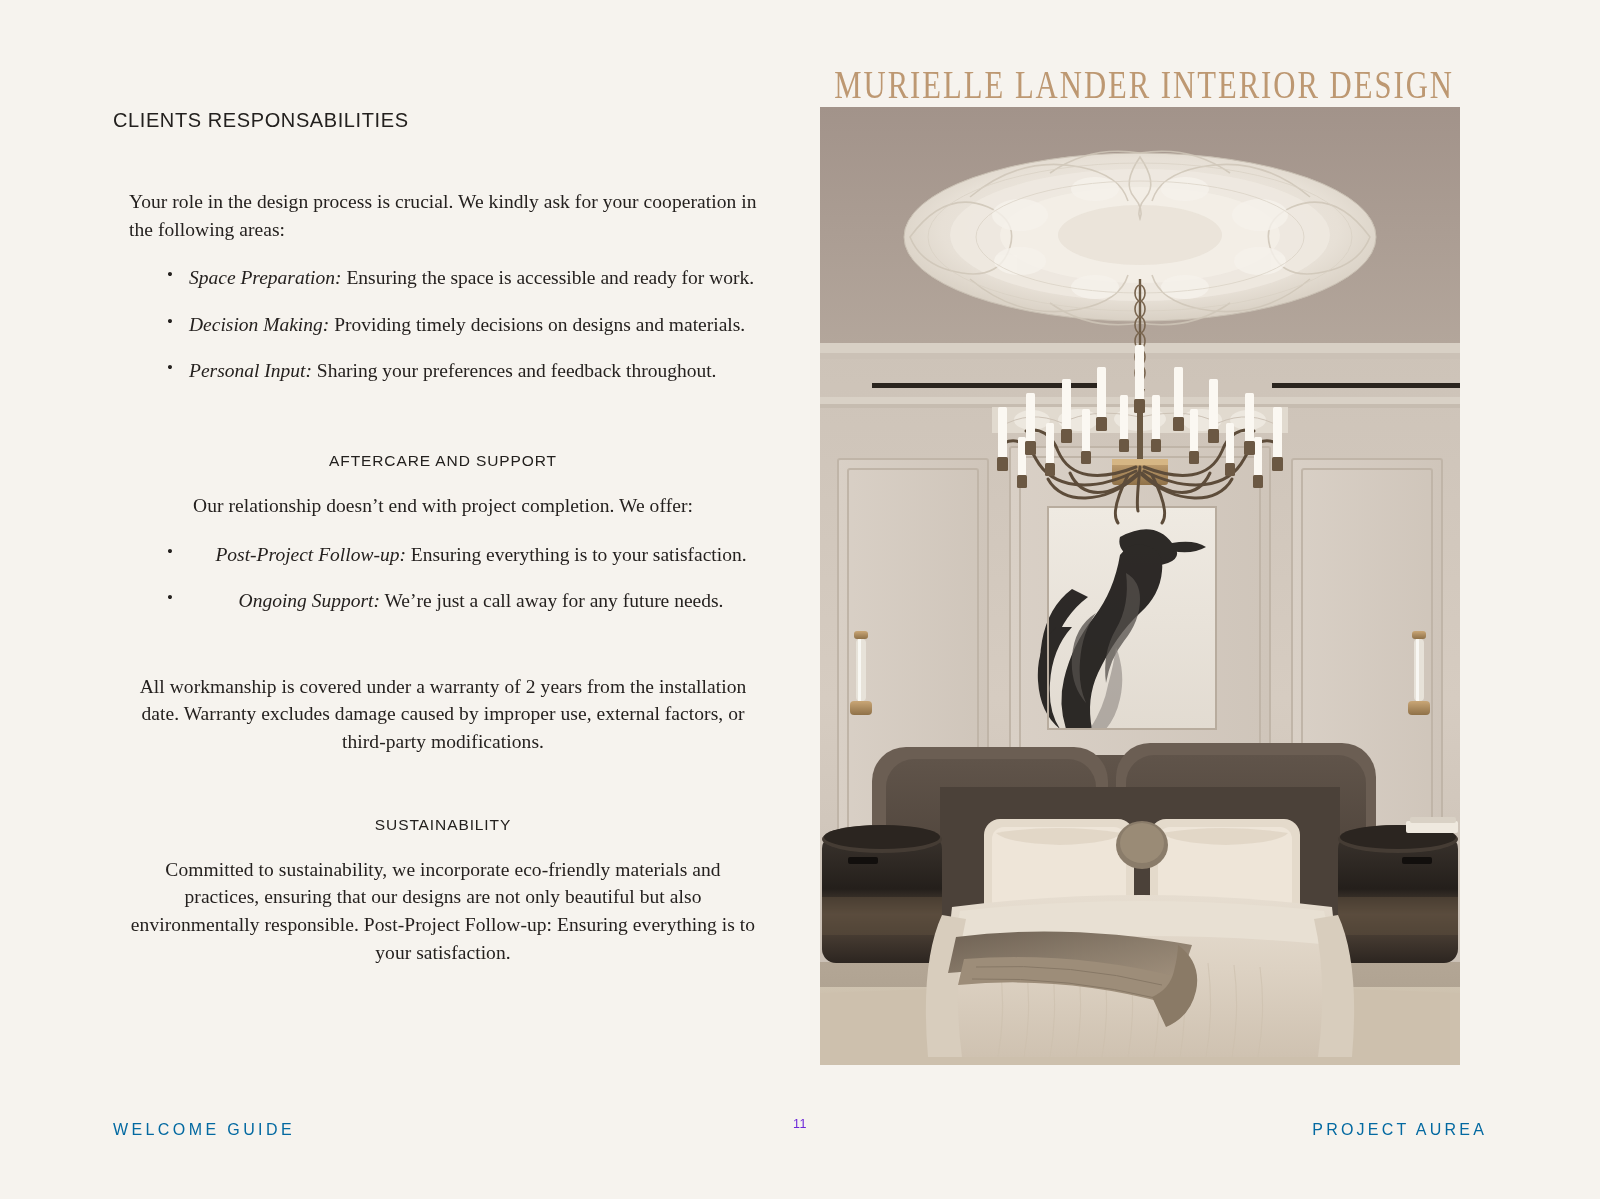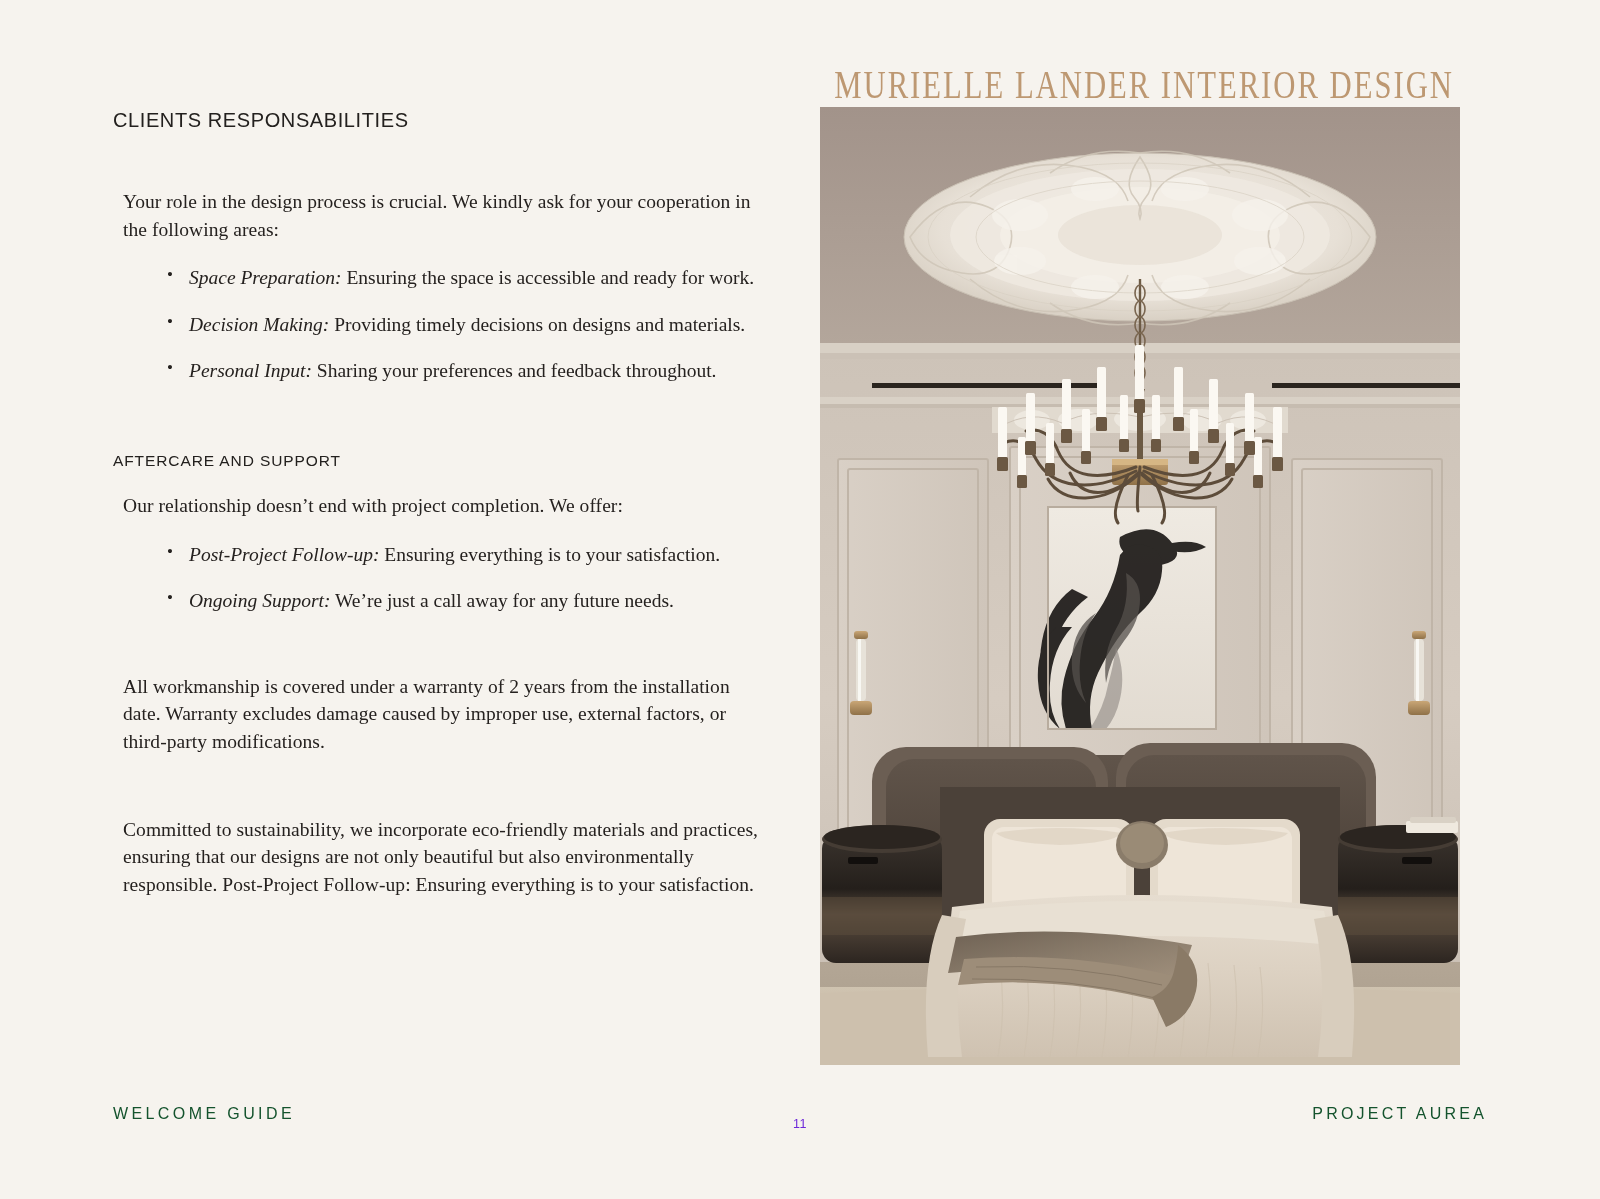--- a/index.html
+++ b/index.html
@@ -52,21 +52,21 @@
     color: #23201e;
     margin: 0 0 56px 0;
     line-height: 1.2;
   }
 
   .intro-para, .body-para {
     font-family: "Liberation Serif", serif;
     font-size: 19.5px;
     line-height: 1.42;
     color: #25211f;
-    margin: 10px;
+    margin: 16px;
     letter-spacing: 0.06px;
   }
 
   ul.bullets {
     list-style: none;
     margin: 22px 0 0 0;
     padding: 0 0 0 76px;
   }
   ul.bullets li {
     font-family: "Liberation Serif", serif;
@@ -85,20 +85,21 @@
     font-size: 17px;
     color: #25211f;
   }
   .lead {
     font-style: italic;
     font-weight: 400;
   }
 
   .section {
     margin-top: 46px;
+    text-align: center;
   }
   .section-heading {
     font-family: "Liberation Sans", sans-serif;
     font-size: 15.5px;
     font-weight: 400;
     letter-spacing: 0.9px;
     color: #23201e;
     margin: 0 0 22px 0;
     text-transform: uppercase;
   }
@@ -114,22 +115,22 @@
     right: 113px;
     bottom: 72px;
     height: 22px;
   }
   .footer-left, .footer-right {
     position: absolute;
     font-family: "Liberation Sans", sans-serif;
     font-size: 16px;
     font-weight: 300;
     letter-spacing: 3.4px;
-    color: #14532d;
-    top: 0;
+    color: #0369a1;
+    top: 16px;
   }
   .footer-left { left: 0; }
   .footer-right { right: 0; letter-spacing: 3.2px; }
   .footer-page {
     position: absolute;
     left: 50%;
     transform: translateX(-50%);
     top: 12px;
     font-family: "Liberation Sans", sans-serif;
     font-size: 12.5px;
@@ -185,20 +186,21 @@
           <span class="lead">Ongoing Support:</span><span> We’re just a call away for any future needs.</span>
         </li>
       </ul>
     </div>
 
     <div class="section sec-warranty">
       <p class="body-para">All workmanship is covered under a warranty of 2 years from the installation date. Warranty excludes damage caused by improper use, external factors, or third-party modifications.</p>
     </div>
 
     <div class="section sec-sustain">
+      <h2 class="section-heading">SUSTAINABILITY</h2>
       <p class="body-para">Committed to sustainability, we incorporate eco-friendly materials and practices, ensuring that our designs are not only beautiful but also environmentally responsible. Post-Project Follow-up: Ensuring everything is to your satisfaction.</p>
     </div>
 
   </div>
 
   <div class="photo">
     <svg viewBox="0 0 640 958" preserveAspectRatio="xMidYMid slice" aria-hidden="true">
       <defs>
         <linearGradient id="ceil" x1="0" y1="0" x2="0" y2="1">
           <stop offset="0" stop-color="#a2938a"></stop>

